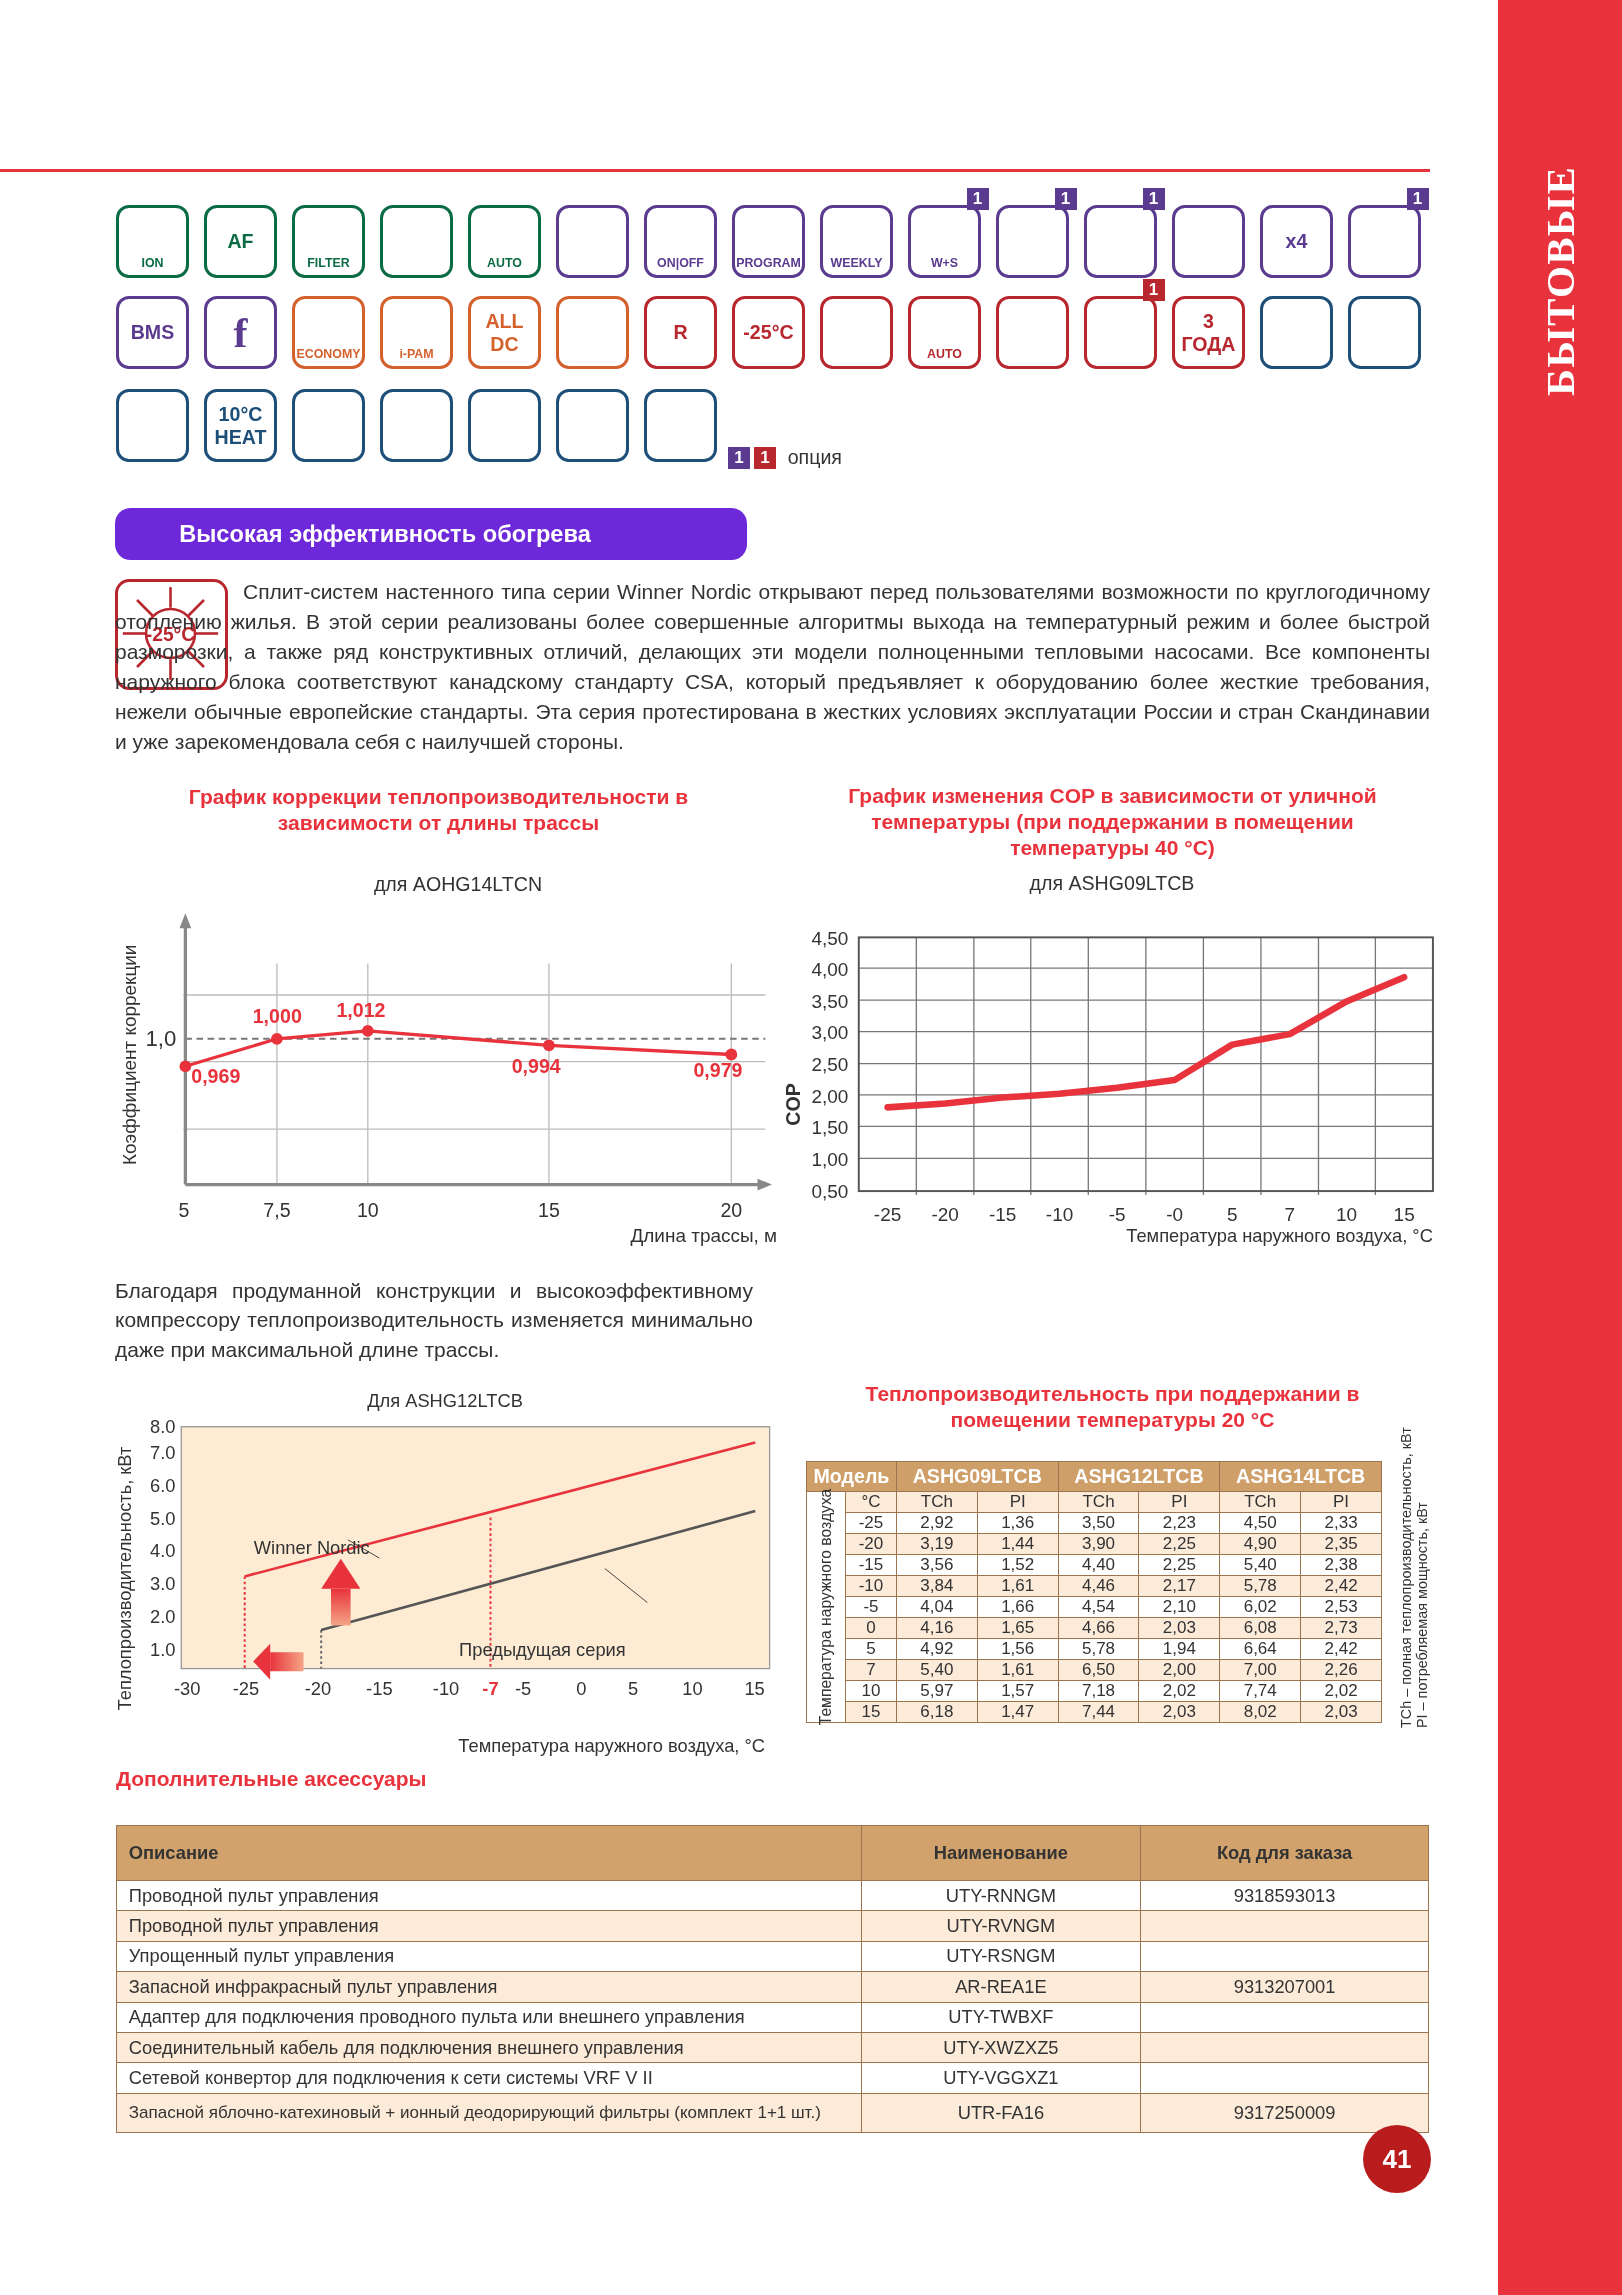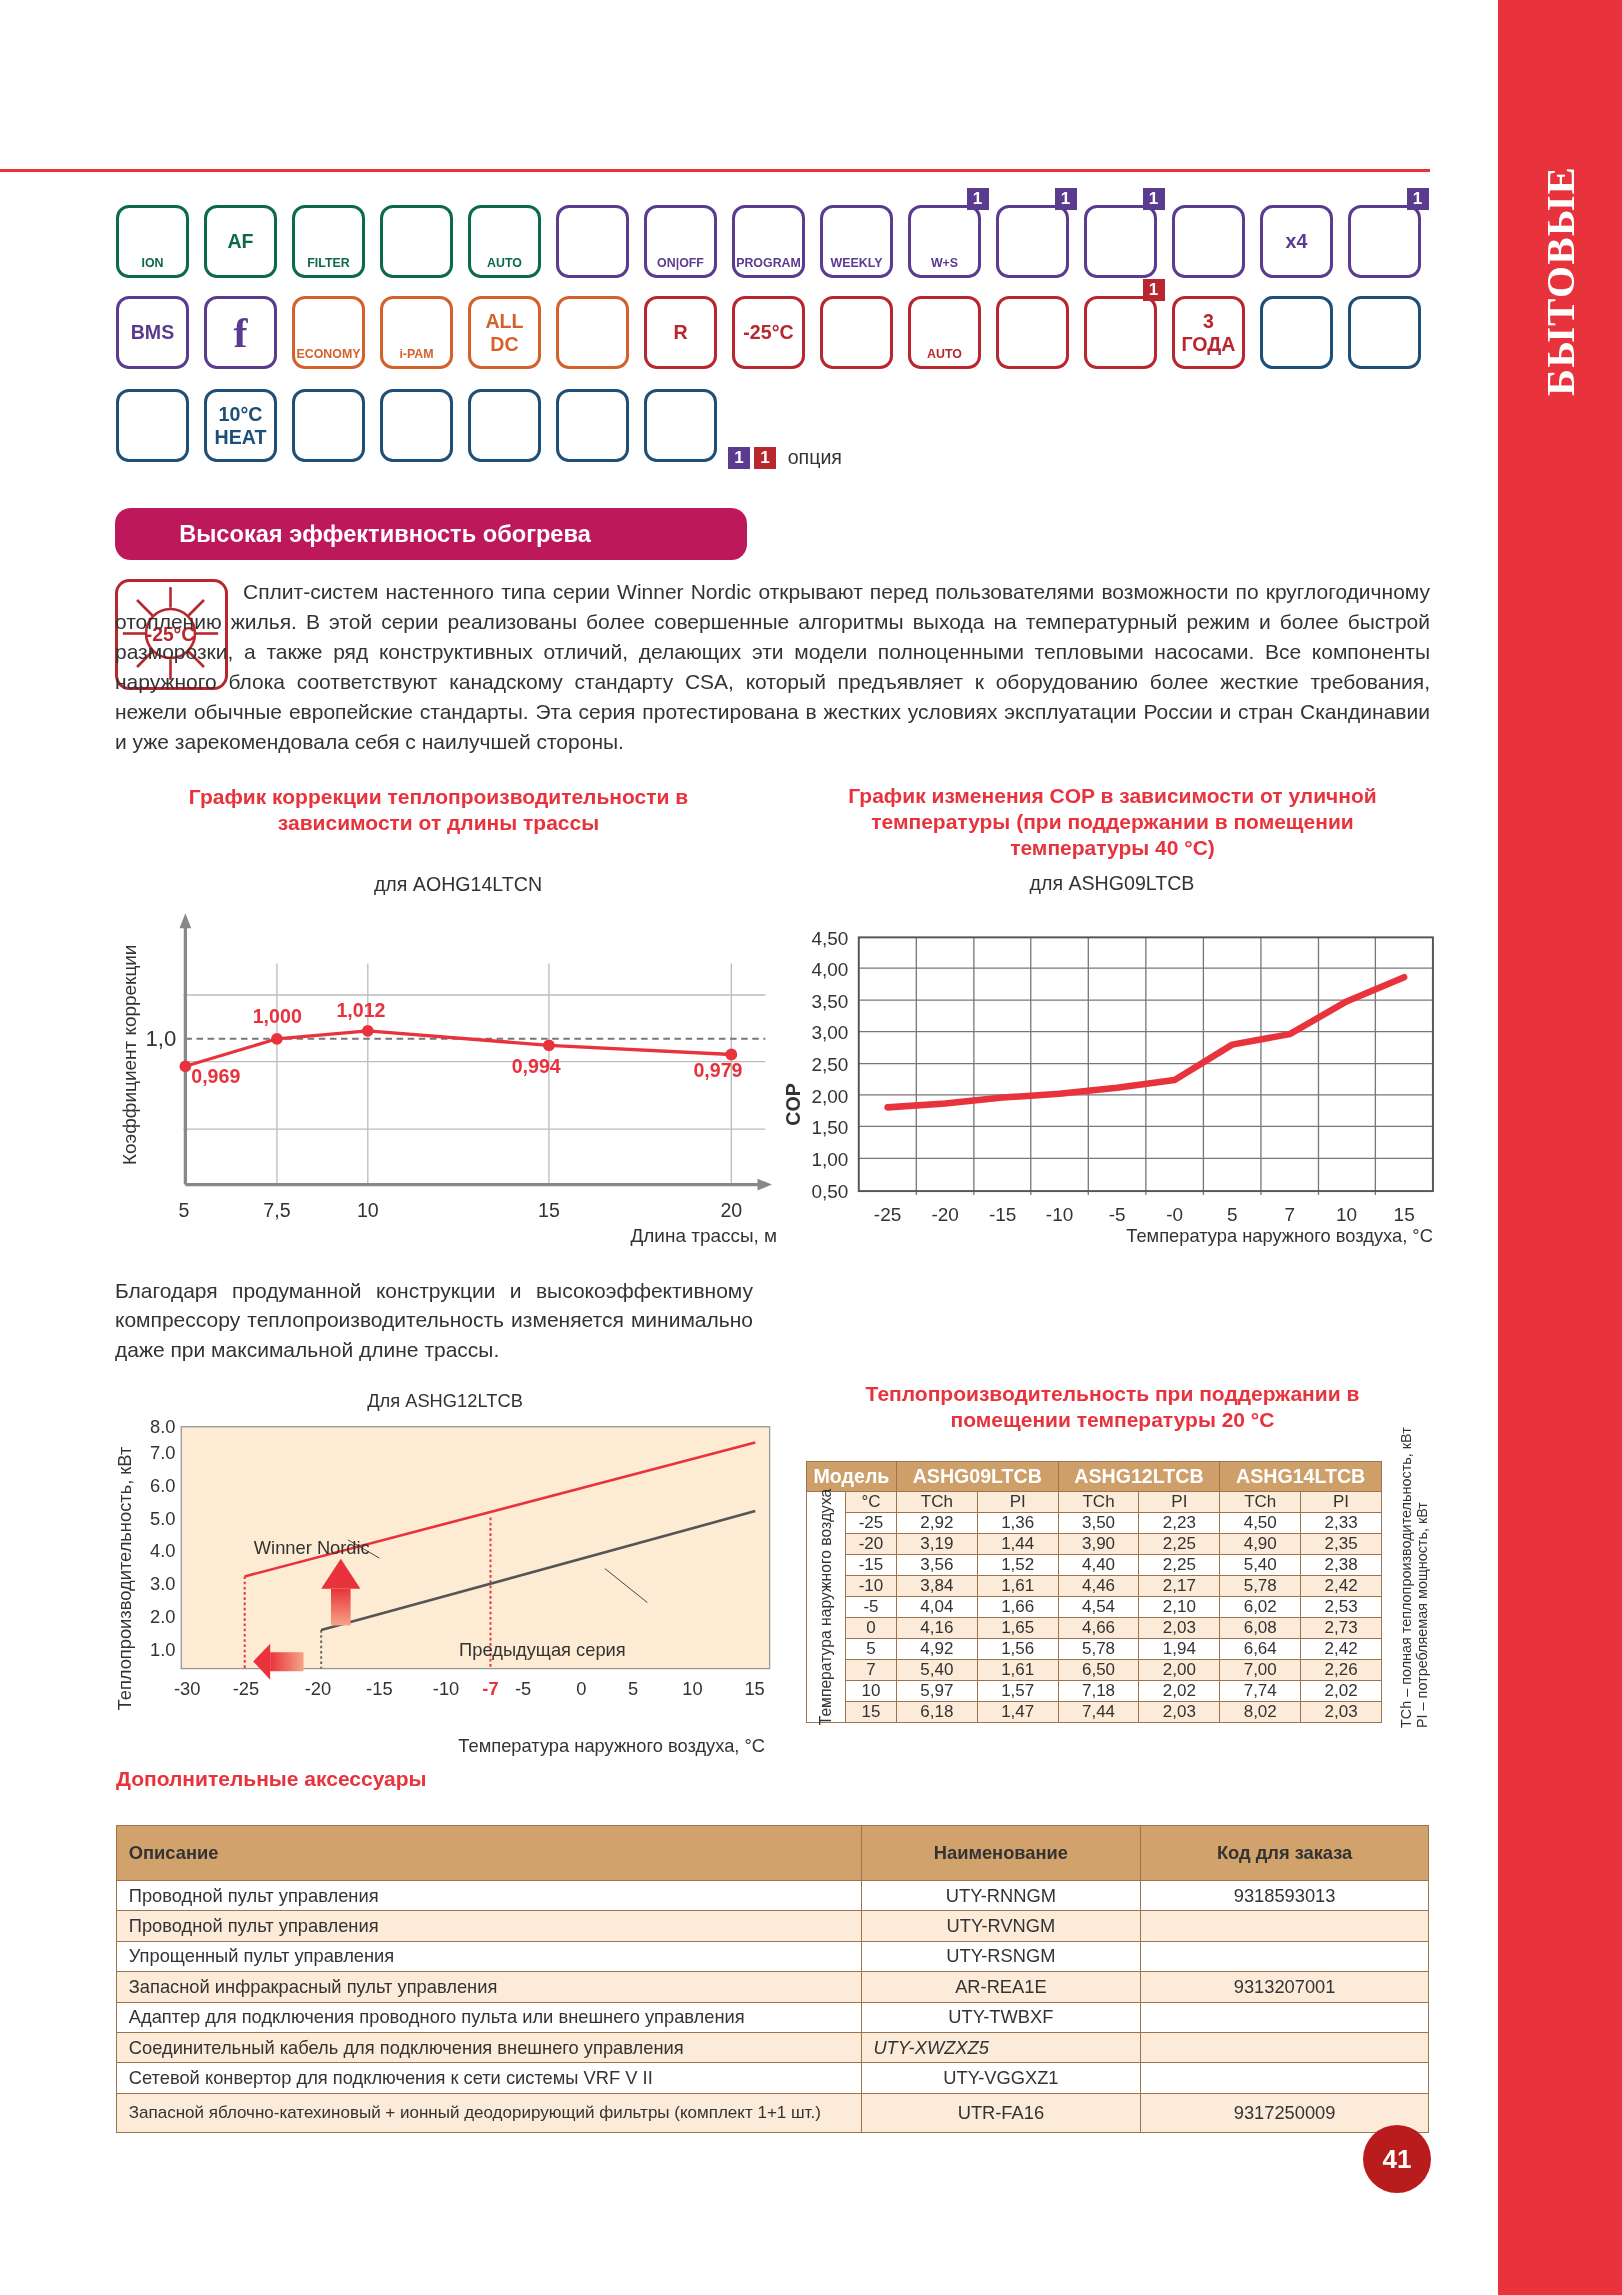--- a/index.html
+++ b/index.html
@@ -9,21 +9,21 @@
   .sideband{left:1498px;top:0;width:124px;height:2295px;background:#e8333c;}
   .sidetext{position:absolute;left:62px;top:281px;transform:translate(-50%,-50%) rotate(-90deg);color:#fff;font-family:"Liberation Serif",serif;font-weight:bold;font-size:41px;letter-spacing:1.3px;white-space:nowrap;}
   .icon{position:absolute;width:73px;height:73px;border:3.3px solid;border-radius:13px;box-sizing:border-box;display:flex;flex-direction:column;align-items:center;justify-content:center;background:#fff;}
   .icon .lbl{font-weight:bold;font-size:12.4px;position:absolute;bottom:5.2px;left:0;right:0;text-align:center;}
   .badge{position:absolute;width:22px;height:22px;color:#fff;font-weight:bold;font-size:17px;text-align:center;line-height:22px;}
   .green{border-color:#0b6b44;color:#0b6b44;}
   .purple{border-color:#5a3b8f;color:#5a3b8f;}
   .orange{border-color:#d4612c;color:#d4612c;}
   .red{border-color:#b8262e;color:#b8262e;}
   .blue{border-color:#1d4f78;color:#1d4f78;}
-  .banner{left:115px;top:508px;width:632px;height:52px;background:#be185d;border-radius:15.7px;color:#fff;font-weight:bold;font-size:23.6px;display:flex;align-items:center;justify-content:center;padding-right:92px;box-sizing:border-box;}
+  .banner{left:115px;top:508px;width:632px;height:52px;background:#6d28d9;border-radius:15.7px;color:#fff;font-weight:bold;font-size:23.6px;display:flex;align-items:center;justify-content:center;padding-right:92px;box-sizing:border-box;}
   .para{font-size:21px;line-height:30px;color:#333;text-align:justify;}
   .red-title{color:#e8333c;font-weight:bold;font-size:21px;text-align:center;line-height:26px;}
   .subt{font-size:19.6px;color:#333;text-align:center;}
   table{border-collapse:collapse;margin-top:16px;}
   .perf td,.perf th{border:1.3px solid #9b7450;font-size:17px;text-align:center;padding:0;height:20px;font-family:"Liberation Sans",sans-serif;}
   .perf th{background:#cf9f6a;color:#fff;font-size:19.6px;height:29px;}
   .perf tr:nth-child(odd) td{background:#fdebd9;}
   .acc td,.acc th{border:1.3px solid #9b7450;font-size:18.3px;height:29.4px;padding:0 11.8px;}
   .acc th{background:#d1a26c;height:54px;font-weight:bold;color:#333;}
   .acc tr:nth-child(even) td{background:#fdebd9;}
@@ -486,21 +486,21 @@
           <td style="text-align: center;">AR-REA1E</td>
           <td style="text-align: center;">9313207001</td>
         </tr>
         <tr>
           <td>Адаптер для подключения проводного пульта или внешнего управления</td>
           <td style="text-align: center;">UTY-TWBXF</td>
           <td style="text-align: center;"></td>
         </tr>
         <tr>
           <td>Соединительный кабель для подключения внешнего управления</td>
-          <td style=" font-style: italic;">UTY-XWZXZ5</td>
+          <td style="text-align: center;">UTY-XWZXZ5</td>
           <td style="text-align: center;"></td>
         </tr>
         <tr>
           <td>Сетевой конвертор для подключения к сети системы VRF V II</td>
           <td style="text-align: center;">UTY-VGGXZ1</td>
           <td style="text-align: center;"></td>
         </tr>
         <tr>
           <td style="height: 38px; font-size: 17px; line-height: 18.3px;">Запасной  яблочно-катехиновый + ионный деодорирующий фильтры (комплект 1+1 шт.)</td>
           <td style="text-align: center; height: 38px;">UTR-FA16</td>

